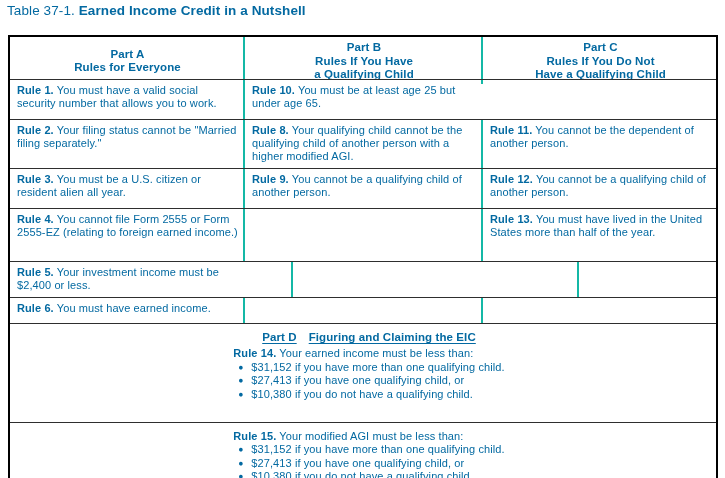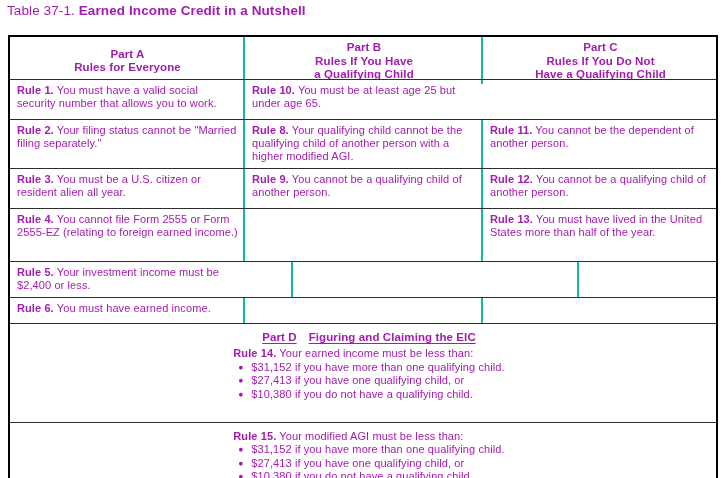--- a/index.html
+++ b/index.html
@@ -2,21 +2,21 @@
 <html><head>
 <meta charset="utf-8">
 <style>
   html, body { margin: 0; padding: 0; background: #ffffff; }
   .page {
     position: relative;
     width: 725px;
     height: 478px;
     background: #ffffff;
     font-family: "Liberation Sans", "DejaVu Sans", sans-serif;
-    color: #a21caf;
+    color: #0369a1;
     overflow: hidden;
   }
   .doc-title {
     position: absolute;
     left: 7px;
     top: 3px;
     font-size: 13.5px;
     letter-spacing: 0.1px;
     white-space: nowrap;
   }

